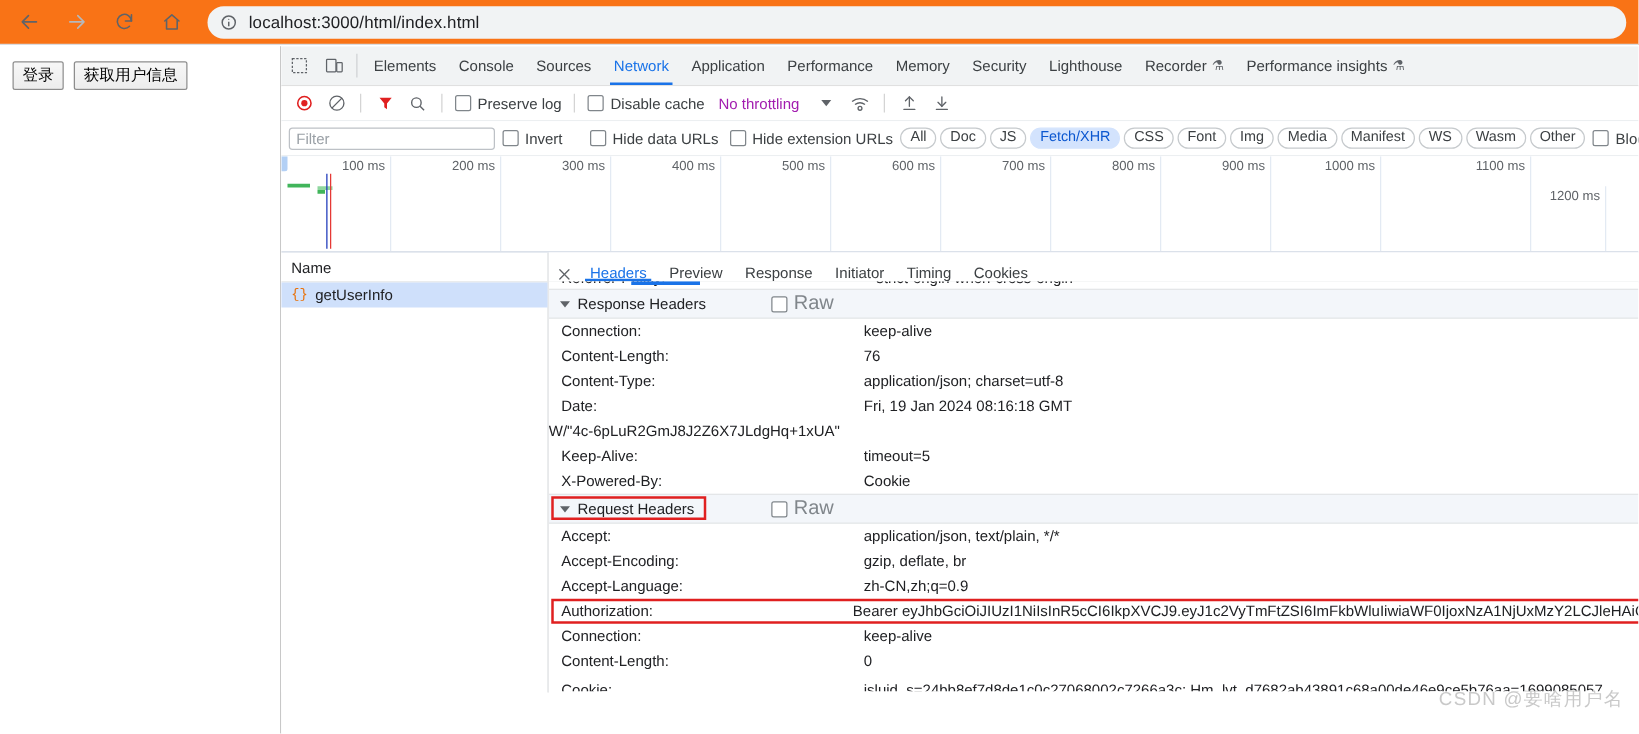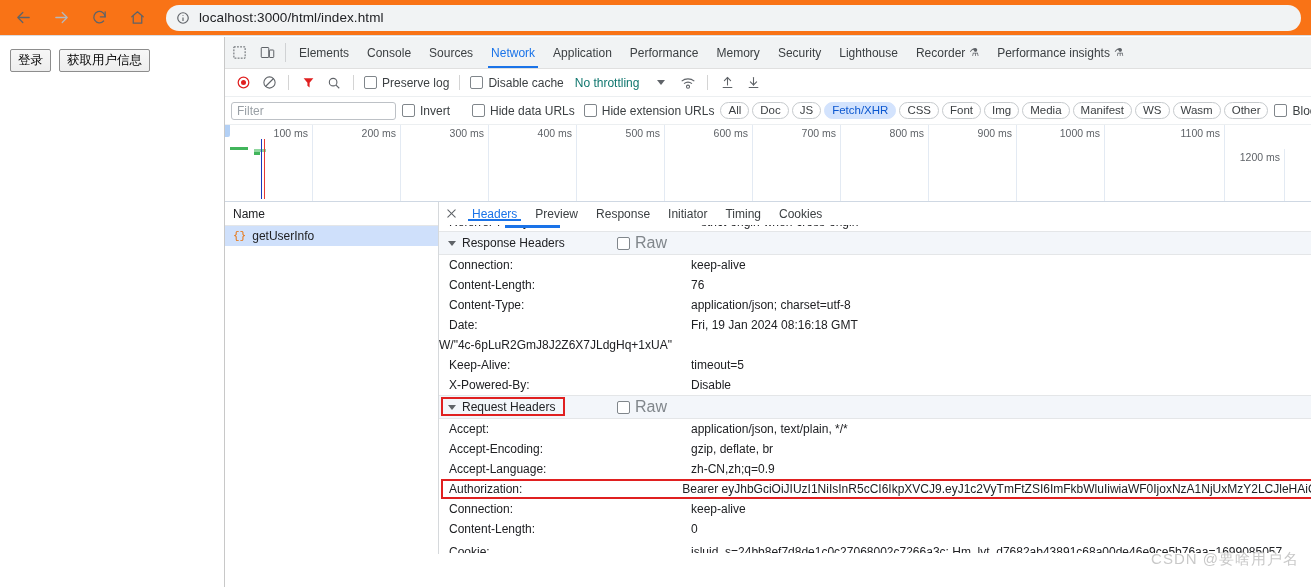--- a/index.html
+++ b/index.html
@@ -152,21 +152,21 @@
   }
   .cbox {
     width: 11px; height: 11px;
     border: 1px solid #80868b;
     border-radius: 2px;
     background: #fff;
     display: inline-block;
     flex: none;
   }
   .throttle {
-    font-size: 12px; color: #0f766e; margin-left: 6px; white-space: nowrap;
+    font-size: 12px; color: #a21caf; margin-left: 6px; white-space: nowrap;
   }
   .caret-dn {
     width: 0; height: 0;
     border-left: 4px solid transparent;
     border-right: 4px solid transparent;
     border-top: 5px solid #5f6368;
     margin: 0 9px 0 16px;
   }
 
   
@@ -291,21 +291,21 @@
 
   .detail-col {
     flex: 1;
     position: relative;
     overflow: hidden;
     background: #fff;
   }
   .detail-tabs {
     height: 23px;
     display: flex;
-    align-items: center;
+    align-items: flex-end;
     border-bottom: 1px solid #e4e6e8;
     background: #fff;
   }
   .dtab {
     display: flex; align-items: center;
     padding: 0 9px;
     font-size: 12px;
     color: #3c4043;
     position: relative;
     white-space: nowrap;
@@ -735,21 +735,21 @@
             </div>
           <div class="hrow">
               <span class="hval">W/"4c-6pLuR2GmJ8J2Z6X7JLdgHq+1xUA"</span>
             </div>
           <div class="hrow">
               <span class="hkey">Keep-Alive:</span>
               <span class="hval">timeout=5</span>
             </div>
           <div class="hrow">
               <span class="hkey">X-Powered-By:</span>
-              <span class="hval">Disable</span>
+              <span class="hval">Cookie</span>
             </div>
 
           <div class="sec-head boxed">
             <span class="tri"></span>
             <span class="sec-title">Request Headers</span>
             <span class="sec-raw">
               <span class="cbox"></span>
               <span>Raw</span>
             </span>
             <span class="boxwrap"></span>

